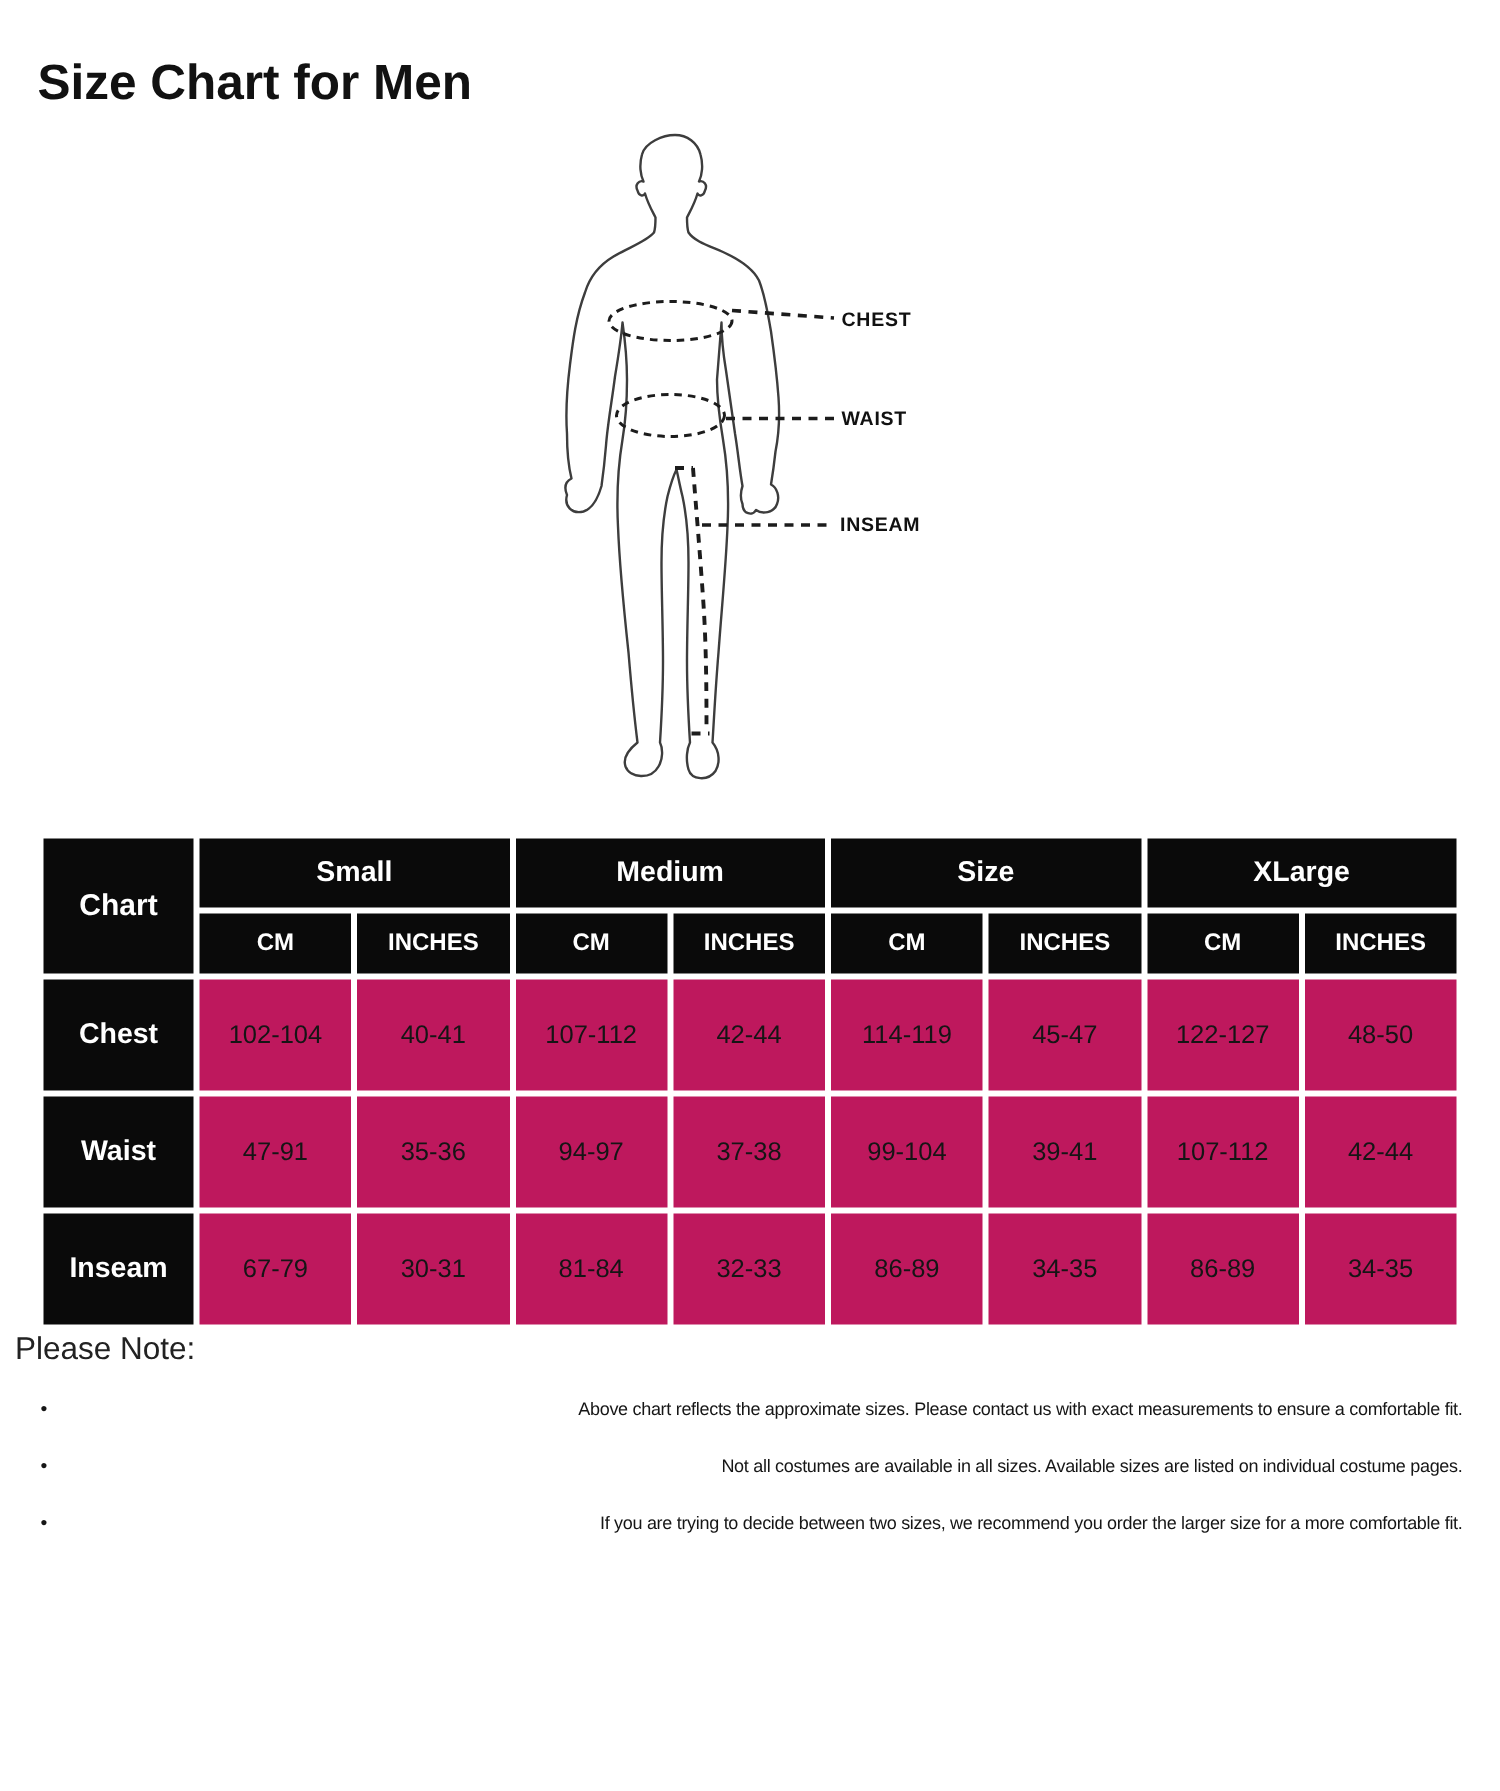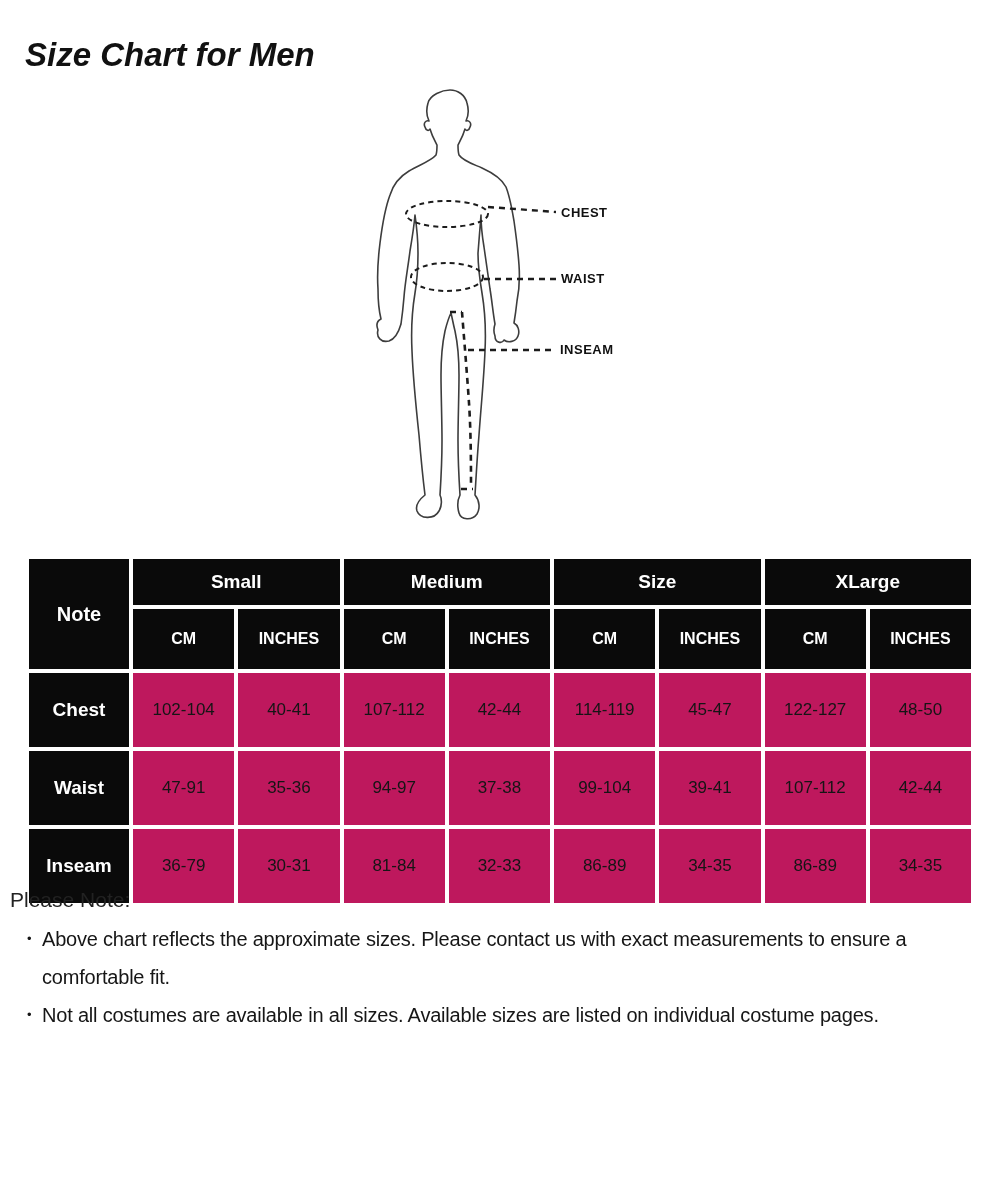--- a/index.html
+++ b/index.html
@@ -6,21 +6,21 @@
   html,body { margin:0; padding:0; }
   body {
     width:1000px; height:1194px; position:relative;
     background:#ffffff; color:#1a1a1a;
     font-family:"Liberation Sans", sans-serif;
   }
 
   
   .page-title {
     position:absolute; left:25px; top:14px;
-    font-size:33px; font-weight:bold; color:#111; letter-spacing:0px;font-style:italic;
+    font-size:33px; font-weight:bold; color:#111; letter-spacing:0px;
   }
 
   
   .diagram { position:absolute; left:365px; top:83px; width:280px; height:462px; }
   .diagram svg { display:block; }
   .outline { fill:none; stroke:#3d3d3d; stroke-width:1.6; stroke-linecap:round; stroke-linejoin:round; }
   .meas-ellipse { fill:none; stroke:#1c1c1c; stroke-width:2; stroke-dasharray:5 4; }
   .leader { fill:none; stroke:#1c1c1c; stroke-width:2.4; stroke-dasharray:6 5; }
   .meas-line { fill:none; stroke:#1c1c1c; stroke-width:2.6; stroke-dasharray:6 5; }
   .diagram-label { font-family:"Liberation Sans", sans-serif; font-size:13px; font-weight:bold; fill:#111; letter-spacing:0.5px; }
@@ -29,28 +29,28 @@
   .size-table-wrap { position:absolute; left:25px; top:555px; }
   table.size-table {
     width:950px; table-layout:fixed;
     border-collapse:separate; border-spacing:4px;
   }
   table.size-table col.c-size { width:100px; }
   th, td { text-align:center; vertical-align:middle; padding:0; }
   th.hdr { background:#0a0a0a; color:#ffffff; }
   .corner { font-size:20px; font-weight:bold; }
   .group { font-size:19px; font-weight:bold; height:46px;margin-top:48px; }
-  .subhdr { font-size:16px; font-weight:bold; height:60px; }
+  .subhdr { font-size:16px; font-weight:bold; height:40px; }
   .rowhdr { background:#0a0a0a; color:#ffffff; font-size:19px; font-weight:bold; height:74px; }
   td.val { background:#be185d; color:#151515; font-size:17px; height:74px; }
 
   
   .notes { position:absolute; left:10px; top:888px; width:965px; }
   .notes-heading { font-size:21px; color:#222; margin:0 0 8px 0; font-weight:normal; }
-  ul.note-list { list-style:none; margin:0; padding:0; font-size:20px; line-height:38px; letter-spacing:-0.2px; color:#161616; }
+  ul.note-list { list-style:none; margin:0; padding:0; font-size:12px; line-height:38px; letter-spacing:-0.2px; color:#161616;text-align:right; }
   ul.note-list li { position:relative; padding-left:32px; }
   ul.note-list li::before { content:"•"; position:absolute; left:17px; top:0; font-size:13px; }
 </style>
 </head>
 <body>
 
 <h1 class="page-title">Size Chart for Men</h1>
 
 <div class="diagram">
   <svg width="280" height="462" viewBox="0 0 280 462">
@@ -142,21 +142,21 @@
         <col>
         <col>
         <col>
         <col>
         <col>
         <col>
         <col>
     </colgroup>
     <tbody>
         <tr>
-      <th class="hdr corner" rowspan="2">Note</th>
+      <th class="hdr corner" rowspan="2">Chart</th>
       <th class="hdr group" colspan="2">Small</th>
       <th class="hdr group" colspan="2">Medium</th>
       <th class="hdr group" colspan="2">Size</th>
       <th class="hdr group" colspan="2">XLarge</th>
     </tr>
     <tr>
       <th class="hdr subhdr">CM</th>
       <th class="hdr subhdr">INCHES</th>
       <th class="hdr subhdr">CM</th>
       <th class="hdr subhdr">INCHES</th>
@@ -182,32 +182,33 @@
       <td class="val">35-36</td>
       <td class="val">94-97</td>
       <td class="val">37-38</td>
       <td class="val">99-104</td>
       <td class="val">39-41</td>
       <td class="val">107-112</td>
       <td class="val">42-44</td>
     </tr>
     <tr>
       <th class="rowhdr">Inseam</th>
-      <td class="val">36-79</td>
+      <td class="val">67-79</td>
       <td class="val">30-31</td>
       <td class="val">81-84</td>
       <td class="val">32-33</td>
       <td class="val">86-89</td>
       <td class="val">34-35</td>
       <td class="val">86-89</td>
       <td class="val">34-35</td>
     </tr>
   </tbody>
     </table>
 </div>
 
 <div class="notes">
   <p class="notes-heading">Please Note:</p>
   <ul class="note-list">
     <li>Above chart reflects the approximate sizes. Please contact us with exact measurements to ensure a comfortable fit.</li>
     <li>Not all costumes are available in all sizes. Available sizes are listed on individual costume pages.</li>
+    <li>If you are trying to decide between two sizes, we recommend you order the larger size for a more comfortable fit.</li>
   </ul>
 </div>
 
 </body></html>

